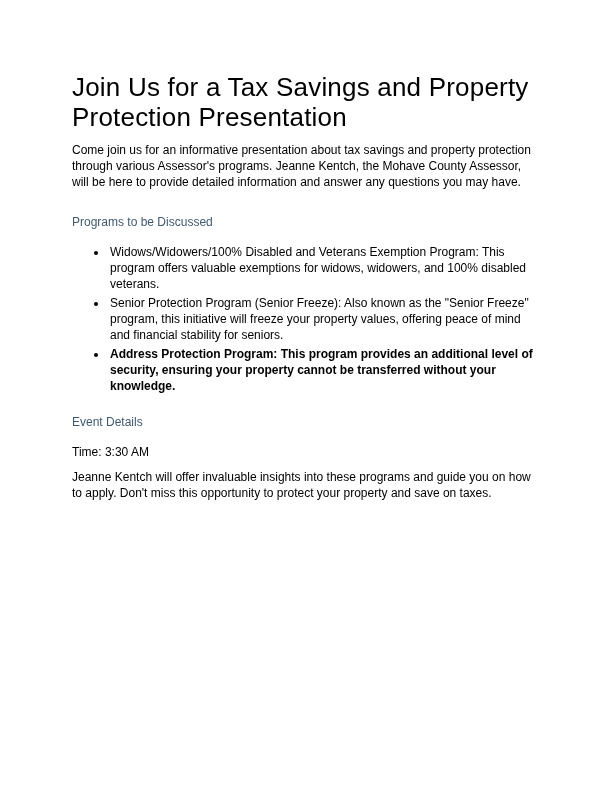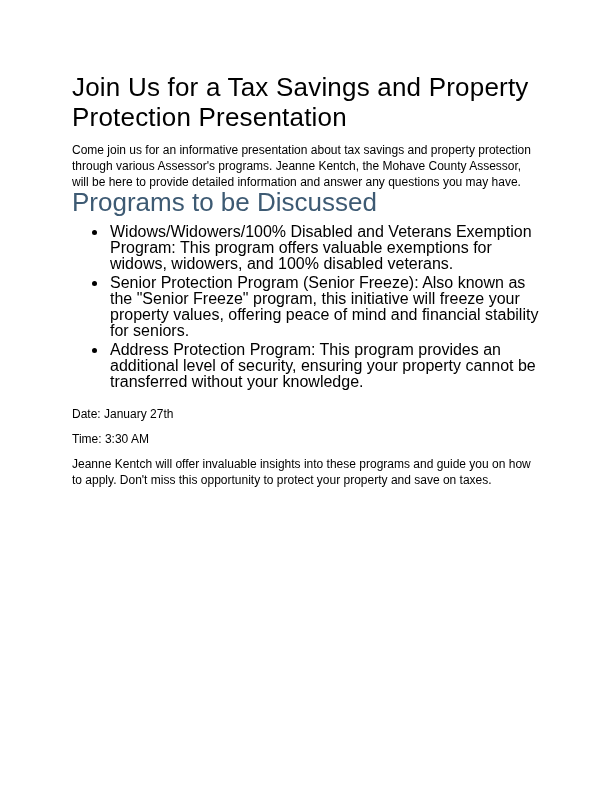--- a/index.html
+++ b/index.html
@@ -28,40 +28,40 @@
     color: var(--text-color);
     margin: 0 0 10px 0;
     letter-spacing: 0.2px;
   }
   p.body-text {
     font-size: 12px;
     line-height: 16px;
     font-weight: 400;
     color: var(--text-color);
   }
-  p.intro { margin: 0 0 0 0; }
+  p.intro { margin: 0 0 20px 0; }
   h2.section-heading {
-    font-size: 26px;
+    font-size: 12px;
     line-height: 24px;
     font-weight: 400;
     color: var(--heading-color);
     margin: 0 0 10px 0;
   }
   ul.program-list {
     margin: 0 0 16px 0;
     padding-left: 36px;
     list-style-type: disc;
   }
   ul.program-list li {
-    font-size: 16px;
+    font-size: 12px;
     line-height: 16px;
     margin-bottom: 3px;
     padding-left: 2px;
   }
-  ul.program-list li:last-child { margin-bottom: 4px; }
+  ul.program-list li:last-child { margin-bottom: 4px; font-weight: bold; }
   p.event-line { margin: 0 0 9px 0; }
   p.event-line.location { margin-bottom: 14px; }
   p.event-line.reservations { margin-bottom: 8px; }
   p.closing { margin: 0 0 12px 0; }
   p.farewell { margin: 0; }
 </style>
 </head>
 <body>
 
 <div class="page">
@@ -71,22 +71,22 @@
   <p class="body-text intro">Come join us for an informative presentation about tax savings and property protection through various Assessor's programs. Jeanne Kentch, the Mohave County Assessor, will be here to provide detailed information and answer any questions you may have.</p>
 
   <h2 class="section-heading">Programs to be Discussed</h2>
 
   <ul class="program-list">
     <li>Widows/Widowers/100% Disabled and Veterans Exemption Program: This program offers valuable exemptions for widows, widowers, and 100% disabled veterans.</li>
     <li>Senior Protection Program (Senior Freeze): Also known as the "Senior Freeze" program, this initiative will freeze your property values, offering peace of mind and financial stability for seniors.</li>
     <li>Address Protection Program: This program provides an additional level of security, ensuring your property cannot be transferred without your knowledge.</li>
   </ul>
 
+  <h2 class="section-heading">Event Details</h2>
 
-  <p class="body-text event-line date">Date: January 27th</p>
 
   <p class="body-text event-line time">Time: 3:30 AM</p>
 
 
 
   <p class="body-text closing">Jeanne Kentch will offer invaluable insights into these programs and guide you on how to apply. Don't miss this opportunity to protect your property and save on taxes.</p>
 
 
 </div>
 

